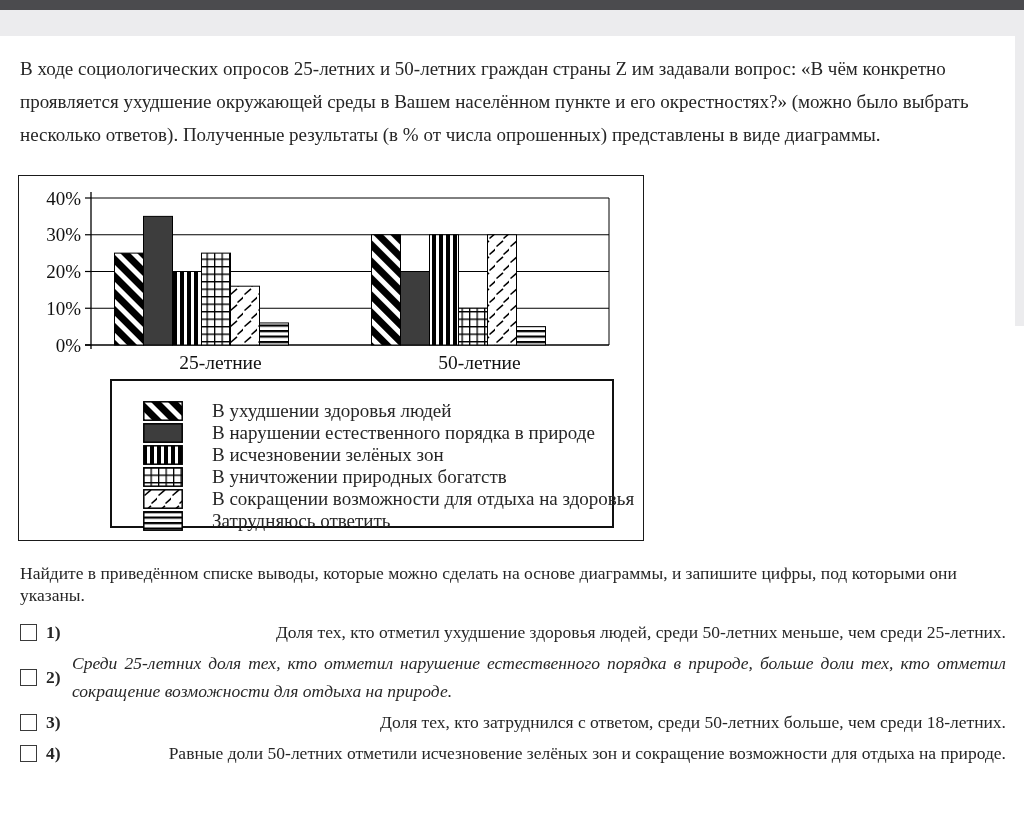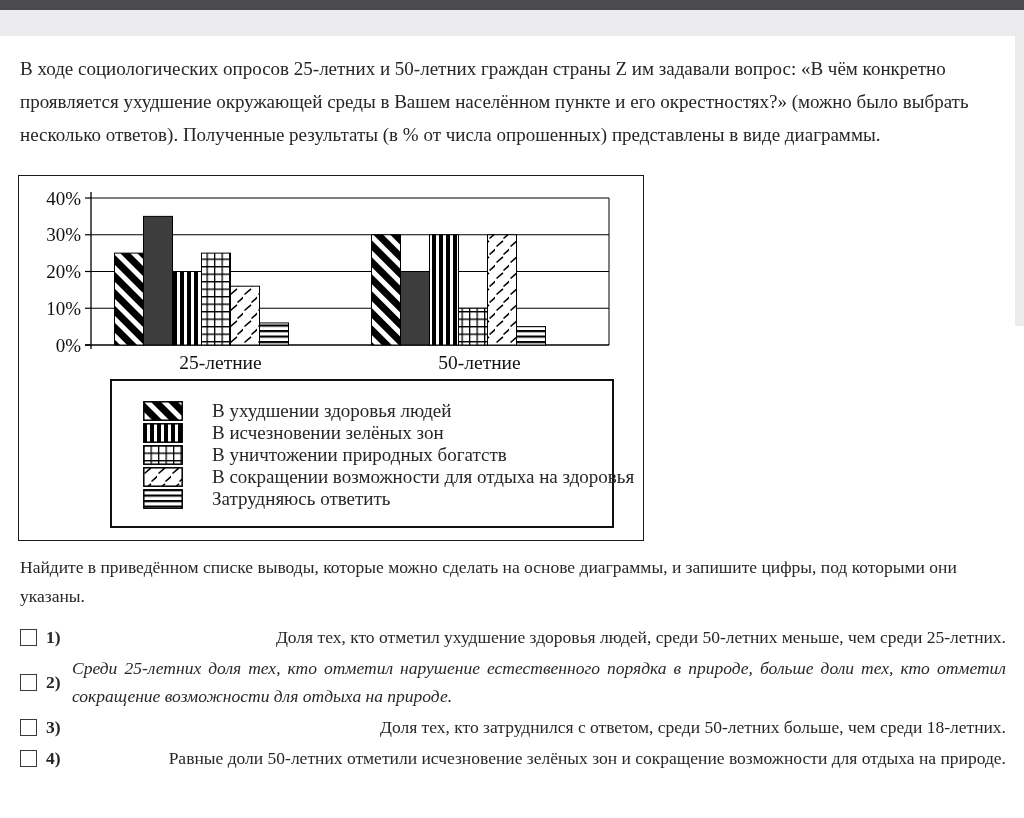--- a/index.html
+++ b/index.html
@@ -5,21 +5,21 @@
   * { margin:0; padding:0; box-sizing:border-box; }
   html,body { width:1024px; height:818px; background:#ffffff; overflow:hidden;
               font-family:"Liberation Serif","DejaVu Serif",serif; color:#262626; }
   .topbar   { position:absolute; left:0; top:0; width:1024px; height:10px; background:#4b4b4e; }
   .topband  { position:absolute; left:0; top:10px; width:1024px; height:26px; background:#ececee; }
   .rightstrip{ position:absolute; right:0; top:36px; width:9px; height:290px; background:#ececee; }
   .content  { position:absolute; left:20px; top:36px; width:986px; }
 
   .title { margin-top:16px; font-size:18px; font-weight:bold; line-height:26px; }
   .intro { margin-top:16px; font-size:19px; line-height:33px; }
-  .task  { margin-top:12px; font-size:17.5px; line-height:29px; }
+  .task  { margin-top:21px; font-size:17.5px; line-height:22px; }
 
   .figure { position:relative; margin-top:24px; margin-left:-2px; width:626px; height:366px;
             border:1.5px solid #1a1a1a; background:#fff; }
   .figure svg.chart { position:absolute; left:0; top:0; }
   text.tick { font:19px "Liberation Serif","DejaVu Serif",serif; fill:#111; }
   text.cat  { font:19.5px "Liberation Serif","DejaVu Serif",serif; fill:#111; }
 
   .legend { position:absolute; left:46px; top:203px; width:504px; height:149px;
             border:2px solid #111; display:flex; flex-direction:column;
             justify-content:space-between; padding:19px 0;margin-left:45px; }
@@ -110,20 +110,26 @@
 
     <div class="legend">
       <div class="lrow">
         <svg class="sw" width="40" height="20">
           <rect x="0.8" y="0.8" width="38.4" height="18.4" fill="url(#p-diag)" stroke="#000" stroke-width="1.5"></rect>
           </svg>
         <span class="llab">В ухудшении здоровья людей</span>
       </div>
       <div class="lrow">
         <svg class="sw" width="40" height="20">
+          <rect x="0.8" y="0.8" width="38.4" height="18.4" fill="#3d3d3d" stroke="#000" stroke-width="1.5"></rect>
+          </svg>
+        <span class="llab">В нарушении естественного порядка в природе</span>
+      </div>
+      <div class="lrow">
+        <svg class="sw" width="40" height="20">
           <rect x="0.8" y="0.8" width="38.4" height="18.4" fill="url(#p-vert)" stroke="#000" stroke-width="1.5"></rect>
           </svg>
         <span class="llab">В исчезновении зелёных зон</span>
       </div>
       <div class="lrow">
         <svg class="sw" width="40" height="20">
           <rect x="0.8" y="0.8" width="38.4" height="18.4" fill="url(#p-grid)" stroke="#000" stroke-width="1.5"></rect>
           </svg>
         <span class="llab">В уничтожении природных богатств</span>
       </div>

